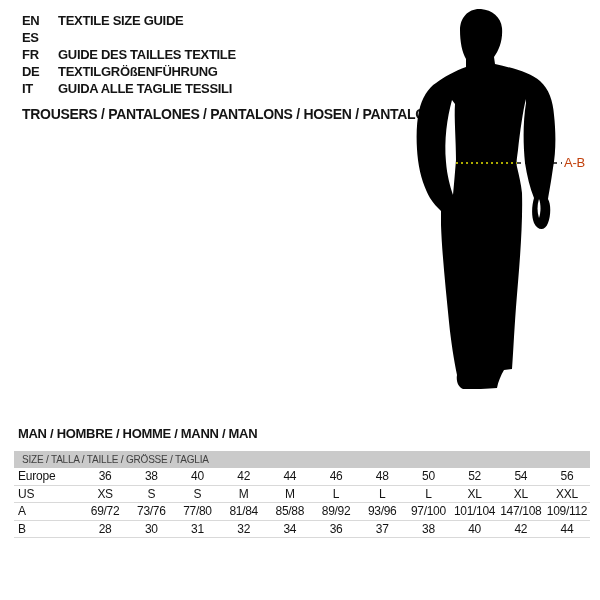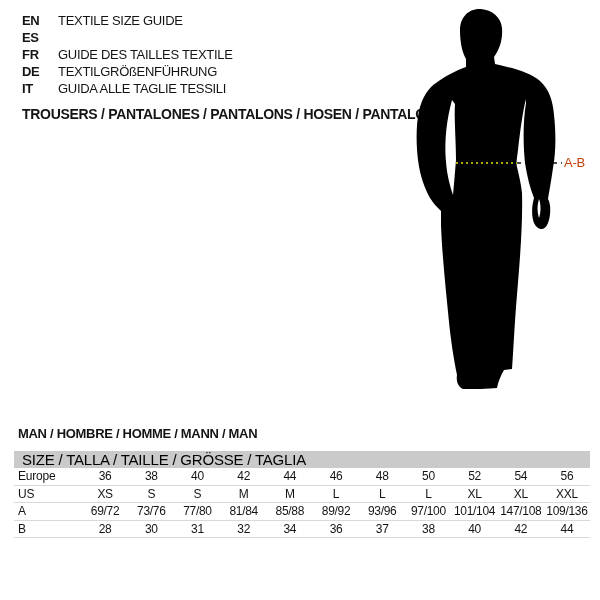--- a/index.html
+++ b/index.html
@@ -12,21 +12,21 @@
     overflow: hidden;
   }
   #canvas { position: absolute; inset: 0; width: 600px; height: 600px; background: #fff; }
 
   
   .lang-block { position: absolute; left: 22px; top: 12px; }
   .lang-row { display: flex; height: 17px; line-height: 17px; }
   .lang-code {
     width: 36px; font-size: 13px; font-weight: 700; letter-spacing: -0.3px;
   }
-  .lang-label { font-size: 13px; font-weight: 400; letter-spacing: -0.3px; white-space: nowrap; }
+  .lang-label { font-size: 13px; font-weight: 700; letter-spacing: -0.3px; white-space: nowrap; }
 
   .category-line {
     position: absolute; left: 22px; top: 106px;
     font-size: 14px; font-weight: 700; letter-spacing: -0.3px; white-space: nowrap;
   }
 
   
   .figure-wrap { position: absolute; left: 410px; top: 0; width: 190px; height: 400px; }
   .figure-wrap svg { display: block; width: 190px; height: 400px; }
   .ab-label {
@@ -37,21 +37,21 @@
   
   .section-title {
     position: absolute; left: 18px; top: 426px;
     font-size: 13px; font-weight: 700; letter-spacing: -0.3px; white-space: nowrap;
   }
 
   
   .size-header {
     position: absolute; left: 14px; top: 451px; width: 576px; height: 17px;
     line-height: 17px; padding-left: 8px;
-    font-size: 15px; font-weight: 400; color: #000000; letter-spacing: -0.2px;
+    font-size: 10px; font-weight: 400; color: #404040; letter-spacing: -0.2px;
   }
   .size-table { position: absolute; left: 14px; top: 468px; width: 576px; }
   .trow { display: flex; height: 17.5px; line-height: 17px; border-bottom: 1px solid #d9d9d9; }
   .tcell {
     flex: 1; text-align: center; font-size: 12px; font-weight: 400;
     letter-spacing: -0.3px; white-space: nowrap; overflow: visible;
   }
   .tlabel { flex: 0 0 68px; text-align: left; padding-left: 4px; letter-spacing: -0.2px; }
 
   
@@ -186,21 +186,21 @@
         <div class="tcell">69/72</div>
         <div class="tcell">73/76</div>
         <div class="tcell">77/80</div>
         <div class="tcell">81/84</div>
         <div class="tcell">85/88</div>
         <div class="tcell">89/92</div>
         <div class="tcell">93/96</div>
         <div class="tcell">97/100</div>
         <div class="tcell">101/104</div>
         <div class="tcell">147/108</div>
-        <div class="tcell">109/136</div>
+        <div class="tcell">109/112</div>
       </div>
       <div class="trow">
         <div class="tcell tlabel">B</div>
         <div class="tcell">28</div>
         <div class="tcell">30</div>
         <div class="tcell">31</div>
         <div class="tcell">32</div>
         <div class="tcell">34</div>
         <div class="tcell">36</div>
         <div class="tcell">37</div>

